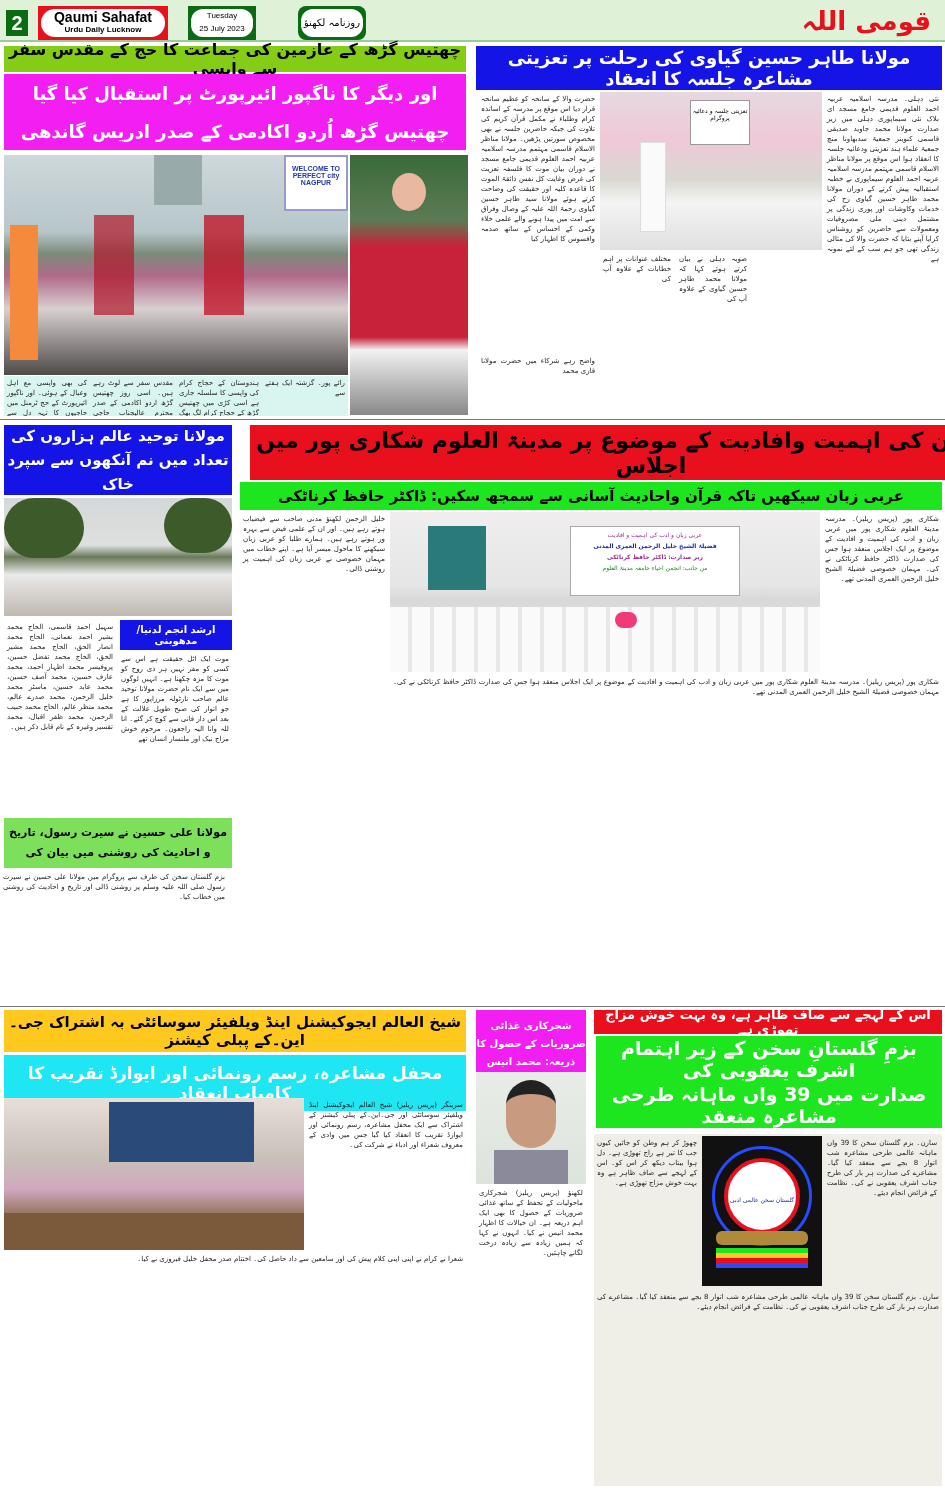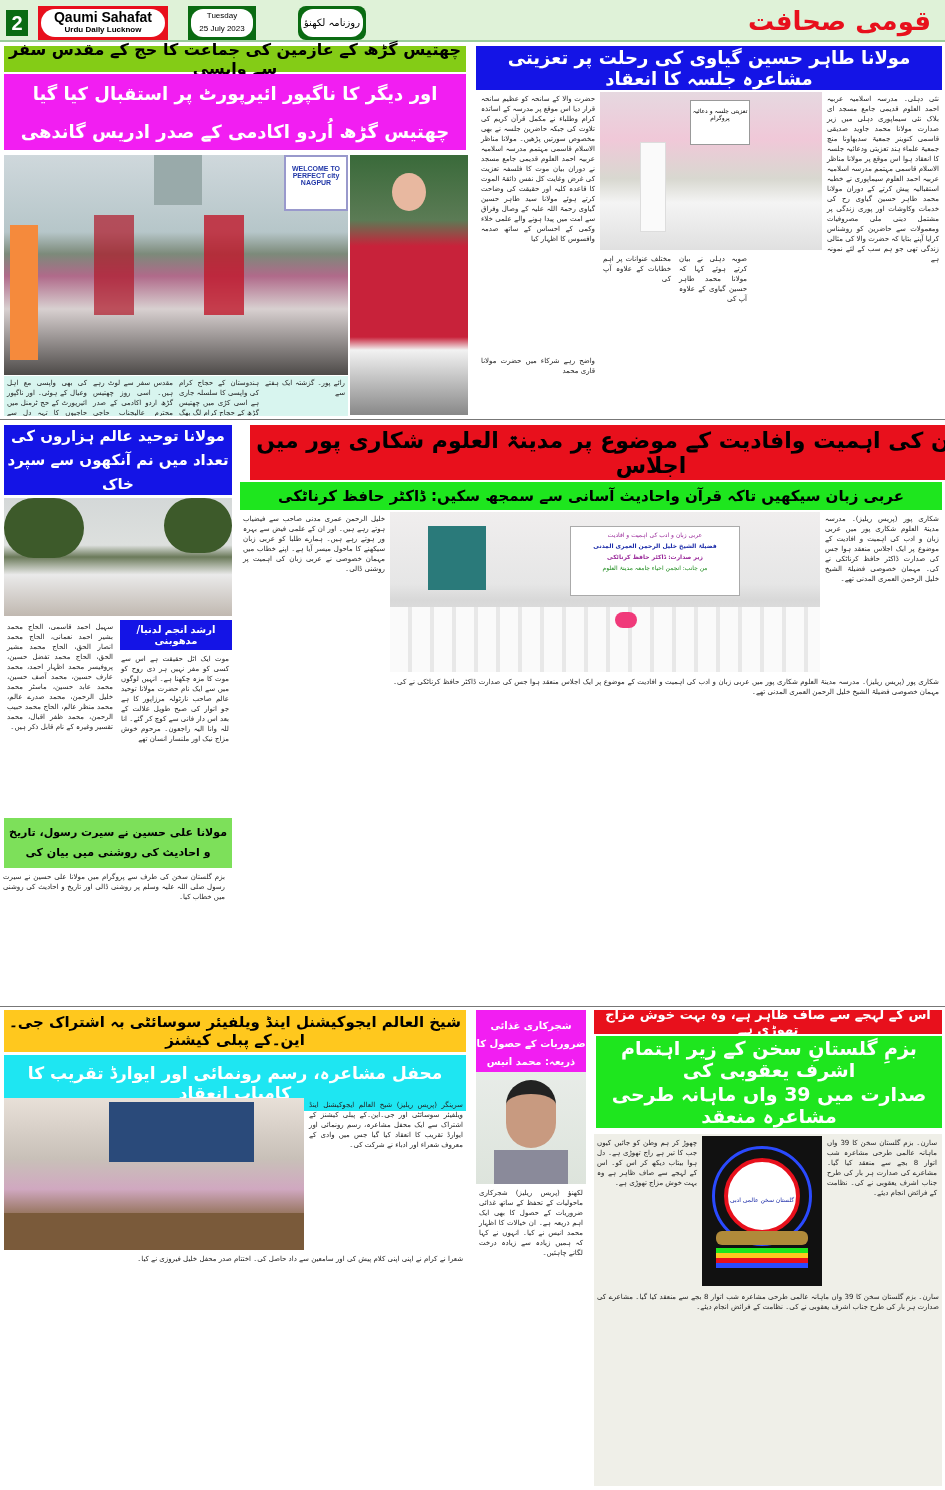--- a/index.html
+++ b/index.html
@@ -35,21 +35,21 @@
   </div>
   <div class="abs date-box">
     <div class="inner">
       <div>Tuesday</div>
       <div>25  July  2023</div>
     </div>
   </div>
   <div class="abs urdu-box">
     <div class="inner">روزنامہ لکھنؤ</div>
   </div>
-  <div class="abs logo">قومی صحافت</div>
+  <div class="abs logo">قومی اللہ</div>
 </div>
 
 <div class="abs hl" style="left:4px;top:46px;width:462px;height:26px;background:#84cc16;color:#000;font-size:16px;">چھتیس گڑھ کے عازمین کی جماعت کا حج کے مقدس سفر سے واپسی</div>
 <div class="abs" style="left:4px;top:74px;width:462px;height:76px;background:#f21ef2;">
   <div class="hl" style="height:38px;color:#fff;font-size:18px;">اور دیگر کا ناگپور ائیرپورٹ پر استقبال کیا گیا</div>
   <div class="hl" style="height:38px;color:#fff;font-size:18px;">چھتیس گڑھ اُردو اکادمی کے صدر ادریس گاندھی</div>
 </div>
 <div class="abs photo" style="left:4px;top:155px;width:344px;height:220px;background:linear-gradient(180deg,#cfd8dc 0%,#b6c6c9 35%,#7c8a7a 45%,#b06a8a 55%,#d8d0d0 70%,#4d4a48 100%);">
   <div class="abs" style="left:150px;top:0;width:48px;height:50px;background:#9aa;"></div>
   <div class="abs" style="left:280px;top:0;width:64px;height:56px;background:#fff;border:2px solid #99c;font-size:7px;color:#2238a8;text-align:center;padding-top:8px;font-weight:bold;font-family:'Liberation Sans',sans-serif;">WELCOME TO PERFECT city NAGPUR</div>
@@ -98,21 +98,21 @@
   <div class="abs" style="left:38px;top:14px;width:58px;height:64px;background:#2a7a7a;"></div>
   <div class="abs rtl" style="left:180px;top:14px;width:170px;height:70px;background:#fff;border:1px solid #aaa;font-size:6px;line-height:11px;text-align:center;padding-top:2px;">
     <div style="color:#9a2a9a;">عربی زبان و ادب کی اہمیت و افادیت</div>
     <div style="color:#1a2aa8;font-weight:bold;">فضیلۃ الشیخ خلیل الرحمن العمری المدنی</div>
     <div style="color:#9a2a9a;font-weight:bold;">زیر صدارت: ڈاکٹر حافظ کرناٹکی</div>
     <div style="color:#1a8a1a;">من جانب: انجمن احیاء جامعہ مدینۃ العلوم</div>
   </div>
   <div class="abs" style="left:0;top:95px;width:430px;height:65px;background:repeating-linear-gradient(90deg,#fafafa 0 18px,#e8e8e8 18px 22px);"></div>
   <div class="abs" style="left:225px;top:100px;width:22px;height:16px;border-radius:8px;background:#f03a7a;"></div>
 </div>
-<div class="abs col-text" style="left:240px;top:512px;width:148px;height:492px;">خلیل الرحمن عمری مدنی صاحب سے فیضیاب ہوتے رہے ہیں۔ اور ان کے علمی فیض سے بہرہ ور ہوتے رہے ہیں۔ ہمارے طلبا کو عربی زبان سیکھنے کا ماحول میسر آیا ہے۔ اپنے خطاب میں مہمان خصوصی نے عربی زبان کی اہمیت پر روشنی ڈالی۔</div>
+<div class="abs col-text" style="left:240px;top:512px;width:148px;height:492px;">خلیل الرحمن لکھنؤ مدنی صاحب سے فیضیاب ہوتے رہے ہیں۔ اور ان کے علمی فیض سے بہرہ ور ہوتے رہے ہیں۔ ہمارے طلبا کو عربی زبان سیکھنے کا ماحول میسر آیا ہے۔ اپنے خطاب میں مہمان خصوصی نے عربی زبان کی اہمیت پر روشنی ڈالی۔</div>
 <div class="abs col-text" style="left:822px;top:512px;width:120px;height:160px;">شکاری پور (پریس ریلیز)۔ مدرسہ مدینۃ العلوم شکاری پور میں عربی زبان و ادب کی اہمیت و افادیت کے موضوع پر ایک اجلاس منعقد ہوا جس کی صدارت ڈاکٹر حافظ کرناٹکی نے کی۔ مہمان خصوصی فضیلۃ الشیخ خلیل الرحمن العمری المدنی تھے۔</div>
 <div class="abs col-text" style="left:390px;top:675px;width:552px;height:330px;">شکاری پور (پریس ریلیز)۔ مدرسہ مدینۃ العلوم شکاری پور میں عربی زبان و ادب کی اہمیت و افادیت کے موضوع پر ایک اجلاس منعقد ہوا جس کی صدارت ڈاکٹر حافظ کرناٹکی نے کی۔ مہمان خصوصی فضیلۃ الشیخ خلیل الرحمن العمری المدنی تھے۔</div>
 
 <div class="abs rule-h" style="left:0;top:1006px;width:945px;"></div>
 
 <div class="abs hl" style="left:4px;top:1010px;width:462px;height:42px;background:#ffc81e;color:#000;font-size:15px;">شیخ العالم ایجوکیشنل اینڈ ویلفیئر سوسائٹی بہ اشتراک جی۔این۔کے پبلی کیشنز</div>
 <div class="abs hl" style="left:4px;top:1055px;width:462px;height:56px;background:#1ee6f2;color:#fff;font-size:17px;">محفل مشاعرہ، رسم رونمائی اور ایوارڈ تقریب کا کامیاب انعقاد</div>
 <div class="abs photo" style="left:4px;top:1098px;width:300px;height:152px;background:linear-gradient(180deg,#e8e0d8 0%,#c8c0b8 40%,#d0a8c0 60%,#8a6a4a 80%,#6a4a2a 100%);">
   <div class="abs" style="left:105px;top:4px;width:145px;height:60px;background:#2a4a7a;"></div>
   <div class="abs" style="left:0;top:115px;width:300px;height:37px;background:#7a5a3a;"></div>

